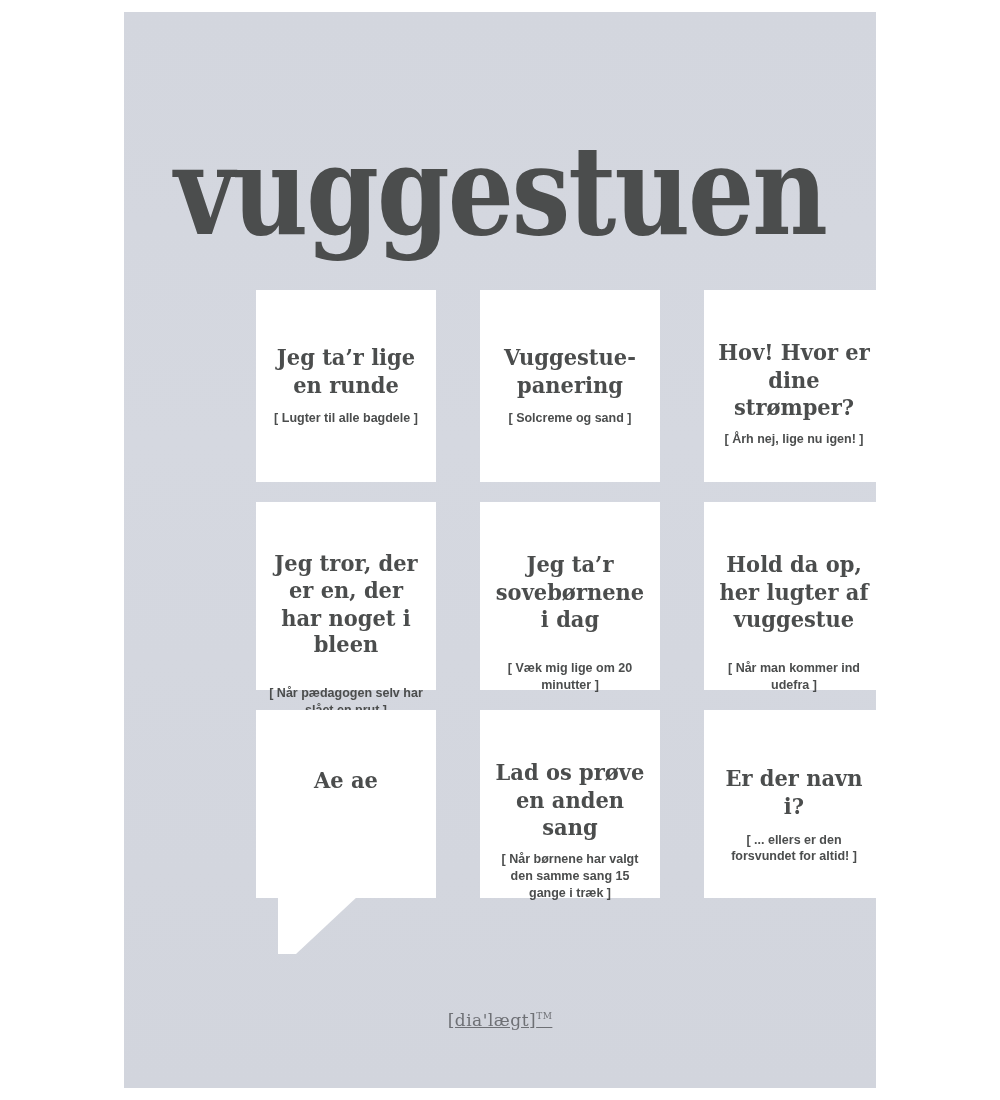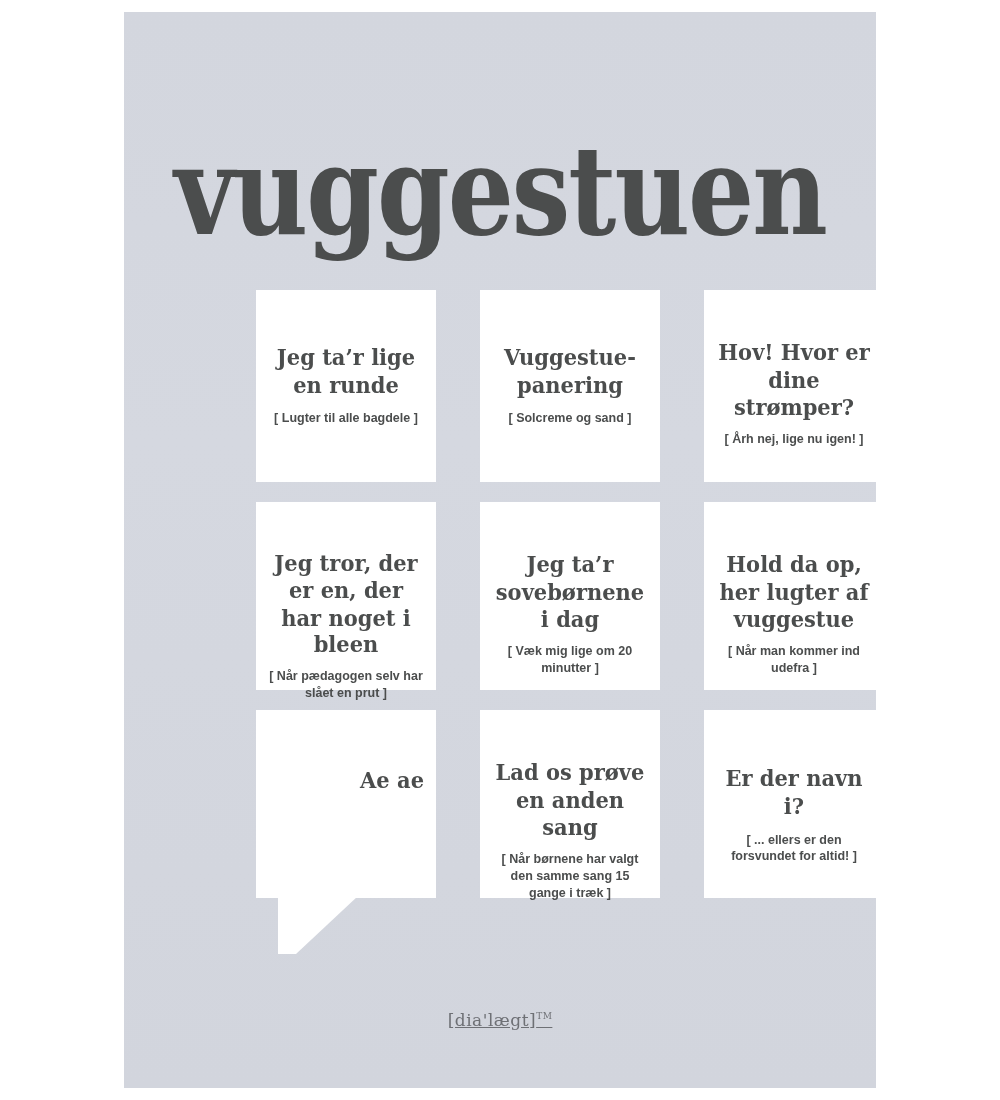--- a/index.html
+++ b/index.html
@@ -60,21 +60,21 @@
     padding: 18px 12px 16px 12px;
     display: flex;
     flex-direction: column;
     justify-content: center;
     align-items: center;
     position: relative;
   }
 
   
   .row-1 .bubble { height: 192px; }
-  .row-2 .bubble { height: 188px; }
+  .row-2 .bubble { height: 188px; gap: 17px; }
   .row-3 .bubble { height: 188px; }
 
   .bubble .main {
     font-family: "DejaVu Serif", serif;
     font-weight: bold;
     font-size: 21px;
     line-height: 1.18;
     color: #4b4d4d;
     text-align: center;
     margin: 0 0 14px 0;
@@ -87,21 +87,21 @@
     line-height: 1.35;
     color: #4b4d4d;
     text-align: center;
     margin: 0;
     font-weight: bold;
   }
 
   
   .align-top { justify-content: flex-start; padding-top: 53px; }
   .align-center { justify-content: center; }
-  .align-lower { justify-content: flex-start; padding-top: 58px; align-items: flex-end; }
+  .align-lower { justify-content: flex-start; padding-top: 58px; }
 
   
   .tail {
     position: absolute;
     left: 22px;
     bottom: -56px;
     width: 0;
     height: 0;
     border-left: 18px solid #ffffff;
     border-right: 62px solid transparent;

